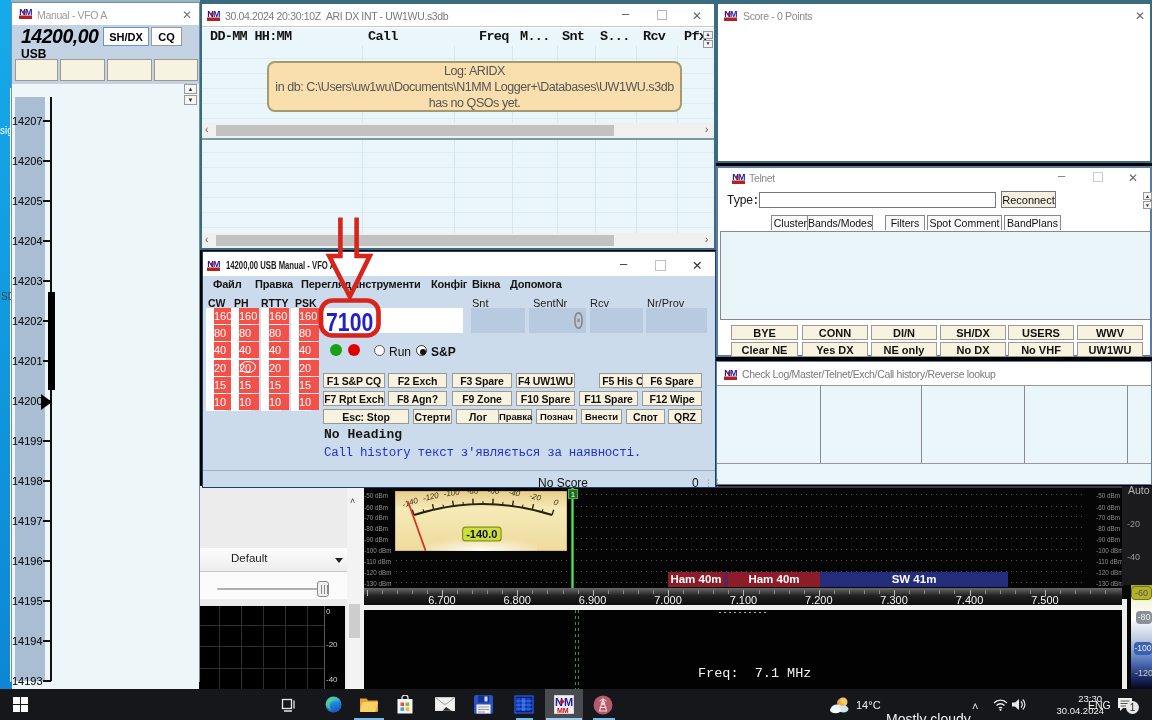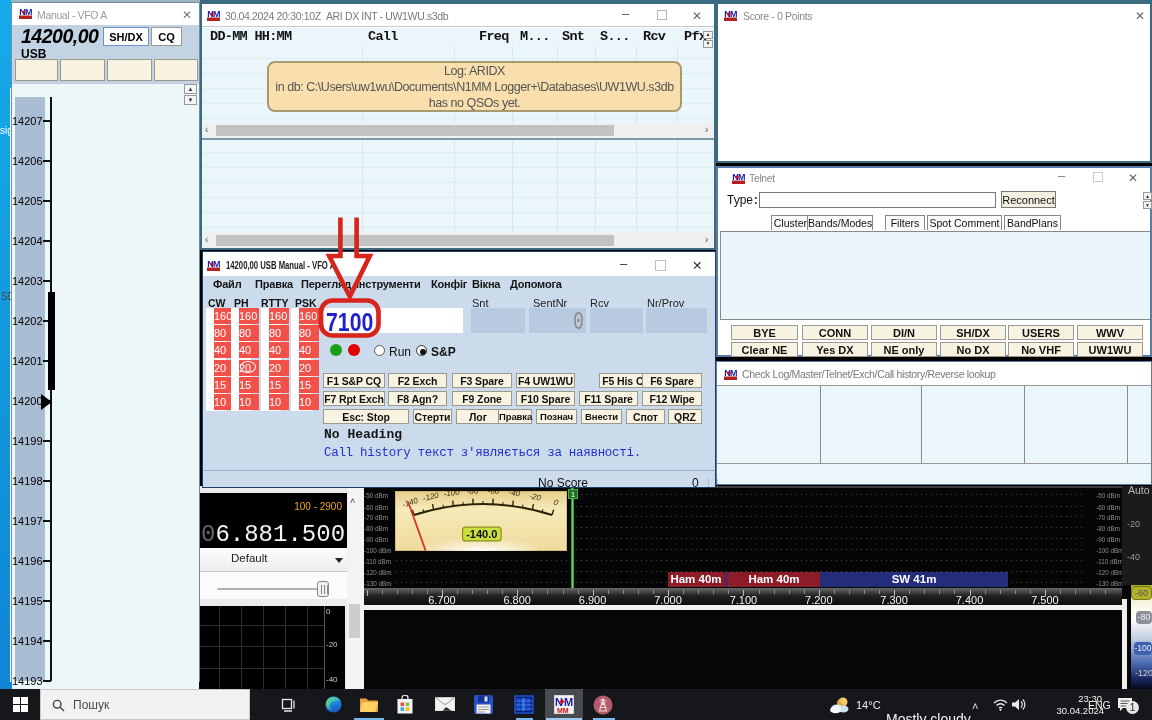--- a/index.html
+++ b/index.html
@@ -19,24 +19,20 @@
 <body>
 
 <div class="abs" style="left:0;top:0;width:150px;height:689px;background:linear-gradient(180deg,#16aaea,#0e86d4)"></div>
 <div class="abs" style="left:10px;top:88px;width:18px;height:594px;background:#fdfdfd"></div>
 <div class="abs" style="left:0;top:125px;font-size:10px;color:#fff">sig</div>
 <div class="abs" style="left:1px;top:291px;font-size:10px;color:#444">SD</div>
 
 <div id="sdr" class="abs" style="left:150px;top:486px;width:1002px;height:203px;background:#060606">
 
   <div class="abs" style="left:48px;top:0;width:164px;height:203px;background:#ececec"></div>
-  <div class="abs" style="left:48px;top:7px;width:149px;height:55px;background:#000">
-    <div class="abs" style="left:0;top:8px;width:144px;text-align:right;font-size:10px;color:#e8a820">100 - 2900</div>
-    <div class="abs mono" style="left:3px;top:28px;font-size:24px;color:#f2f2f2"><span style="color:#666">0</span>6.881.500</div>
-  </div>
   <div class="abs" style="left:48px;top:62px;width:149px;height:24px;background:linear-gradient(#fdfdfd,#ededed);border-bottom:1px solid #c8c8c8">
     <div class="abs" style="left:33px;top:4px;font-size:11.5px;color:#222">Default</div>
     <div class="abs" style="left:137px;top:10px;width:0;height:0;border-left:4.5px solid transparent;border-right:4.5px solid transparent;border-top:5px solid #222"></div>
   </div>
   <div class="abs" style="left:48px;top:86px;width:149px;height:27px;background:#fbfbfb">
     <div class="abs" style="left:19px;top:16px;width:102px;height:2px;background:#b0b0b0;border-radius:1px"></div>
     <div class="abs" style="left:168px;top:9px;font-size:11px;color:#333">10</div>
     <div class="abs" style="left:119px;top:9px;width:12px;height:16px;background:#f0f0f0;border:1px solid #888;border-radius:3px">
         <span style="position:absolute;left:2.5px;top:3px;width:1px;height:9px;background:#888"></span>
         <span style="position:absolute;left:5.5px;top:3px;width:1px;height:9px;background:#888"></span>
@@ -204,20 +200,26 @@
       <div class="abs" style="left:585.5px;top:5.5px;width:40px;text-align:center;font-size:11px;color:#f2f2f2">7.400</div>
       <div class="abs" style="left:660.9px;top:5.5px;width:40px;text-align:center;font-size:11px;color:#f2f2f2">7.500</div>
     </div>
   <div class="abs" style="left:214px;top:119px;width:763px;height:5px;background:#f0f0f0"></div>
 
   <div class="abs" style="left:421px;top:2px;width:1px;height:100px;background:#2f9e2f"></div>
   <div class="abs" style="left:423px;top:2px;width:1px;height:100px;background:#2f9e2f"></div>
   <div class="abs" style="left:422px;top:2px;width:1px;height:100px;background:#63d663"></div>
   <div class="abs" style="left:418px;top:3px;width:10px;height:10px;background:#1e6e1e;border:1px solid #4ab04a;color:#fff;font-size:8px;text-align:center;line-height:9px">1</div>
 
+  <div class="abs" style="left:214px;top:124px;width:758px;height:79px;background:#020202;overflow:hidden">
+    <div class="abs" style="left:355px;top:2px;width:50px;height:1px;background-image:repeating-linear-gradient(90deg,#aaa 0,#aaa 2px,transparent 2px,transparent 5px)"></div>
+    <div class="abs" style="left:210.5px;top:0;width:1px;height:79px;background-image:repeating-linear-gradient(180deg,#2a9a2a 0,#2a9a2a 3px,transparent 3px,transparent 6px)"></div>
+    <div class="abs" style="left:214px;top:0;width:1px;height:79px;background-image:repeating-linear-gradient(180deg,#2a9a2a 0,#2a9a2a 3px,transparent 3px,transparent 6px)"></div>
+    <div class="abs mono" style="left:334px;top:56px;font-size:13.5px;color:#f0f0f0">Freq:&nbsp;&nbsp;7.1 MHz</div>
+  </div>
 
   <div class="abs" style="left:972px;top:0;width:30px;height:99px;background:#1b1b1d">
     <div class="abs" style="left:6px;top:-2px;font-size:10.5px;color:#b5b5b5">Auto</div>
     <div class="abs" style="left:5px;top:33px;font-size:9px;color:#999">-20</div>
     <div class="abs" style="left:5px;top:66px;font-size:9px;color:#999">-40</div>
   </div>
   <div class="abs" style="left:972px;top:113px;width:5px;height:90px;background:#ededed"></div>
   <div class="abs" style="left:981px;top:99px;width:21px;height:104px;background:linear-gradient(180deg,#aaaa22 0,#f6f6e0 16%,#ffffff 32%,#c0cce0 52%,#5070b8 74%,#1a2860 90%,#05081a 100%)">
     <div class="abs" style="left:0;top:1px;width:21px;height:14px;background:#b2b228;border-radius:4px;border:1px solid #77771a;font-size:9px;color:#555;text-align:center;line-height:12px">-60</div>
     <div class="abs" style="left:5px;top:26px;width:16px;height:13px;background:#8a8f98;border-radius:4px;font-size:9px;color:#eee;text-align:center;line-height:13px">-80</div>
@@ -564,27 +566,20 @@
   <rect x="321" y="300.5" width="57.5" height="35" rx="11.5" fill="none" stroke="#d8251b" stroke-width="4.7"></rect>
 </svg>
 
 <div id="taskbar" class="abs" style="left:0;top:689px;width:1152px;height:31px;background:#16171a">
   <svg class="abs" style="left:13px;top:8px" width="15" height="15" viewBox="0 0 15 15">
       <rect x="0" y="0" width="7" height="7" fill="#fff"></rect>
       <rect x="8" y="0" width="7" height="7" fill="#fff"></rect>
       <rect x="0" y="8" width="7" height="7" fill="#fff"></rect>
       <rect x="8" y="8" width="7" height="7" fill="#fff"></rect>
     </svg>
-  <div class="abs" style="left:40px;top:0;width:210px;height:31px;background:#f2f2f2;border:1px solid #c8c8c8">
-    <svg class="abs" style="left:11px;top:9px" width="13" height="13" viewBox="0 0 13 13">
-        <circle cx="5.2" cy="5.2" r="3.8" fill="none" stroke="#444" stroke-width="1.4"></circle>
-        <line x1="8.2" y1="8.2" x2="12" y2="12" stroke="#444" stroke-width="1.4"></line>
-      </svg>
-    <div class="abs" style="left:32px;top:8px;font-size:12px;color:#4a4a4a">Пошук</div>
-  </div>
 
   <svg class="abs" style="left:280px;top:8px" width="16" height="15" viewBox="0 0 16 15">
       <rect x="2.5" y="2.5" width="9" height="9" fill="none" stroke="#e8e8e8" stroke-width="1.3"></rect>
       <path d="M14 3.5v8M4 14h8" stroke="#e8e8e8" stroke-width="1.3"></path>
     </svg>
 
   <svg class="abs" style="left:325px;top:7px" width="17" height="17" viewBox="0 0 17 17">
       <defs>
         <linearGradient id="edg" x1="0" y1="0" x2="0.3" y2="1">
           <stop offset="0" stop-color="#3bd0f0"></stop>

